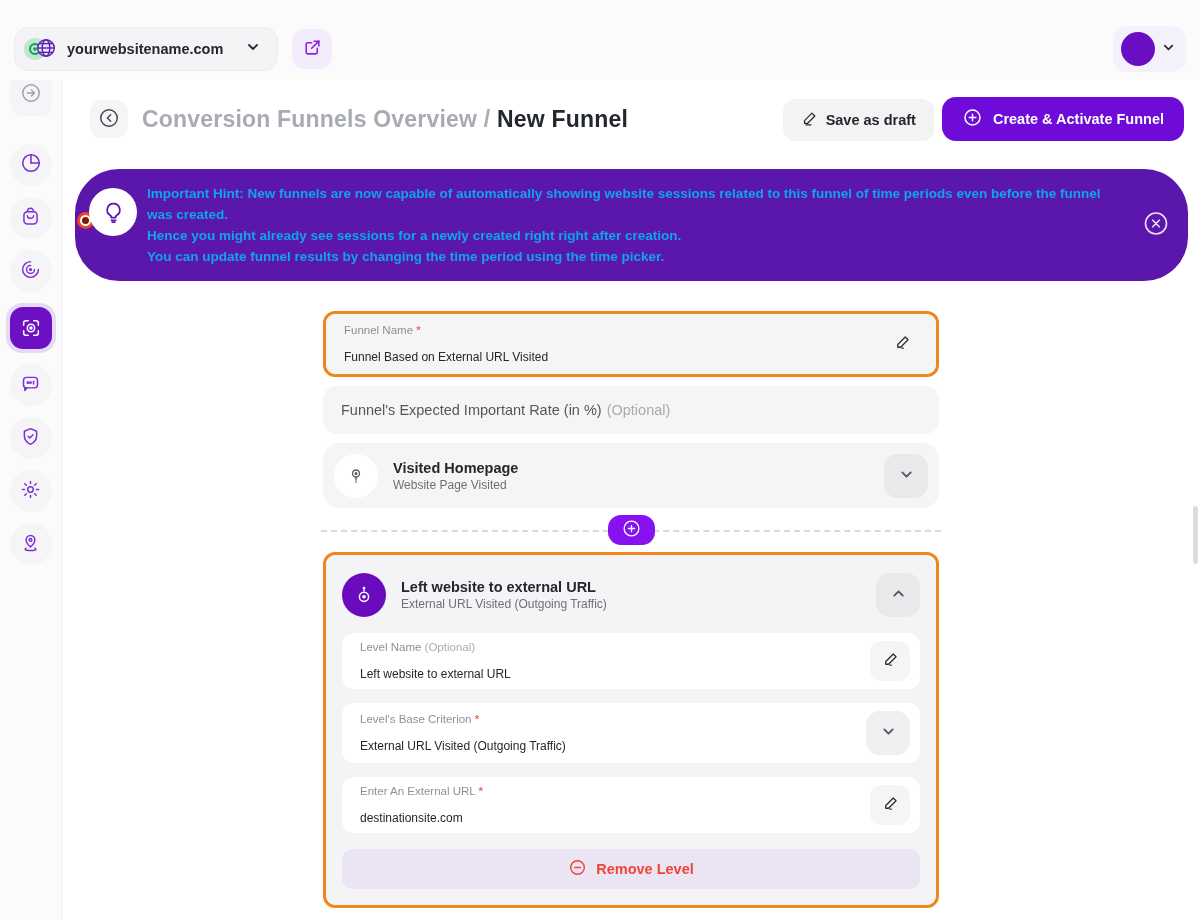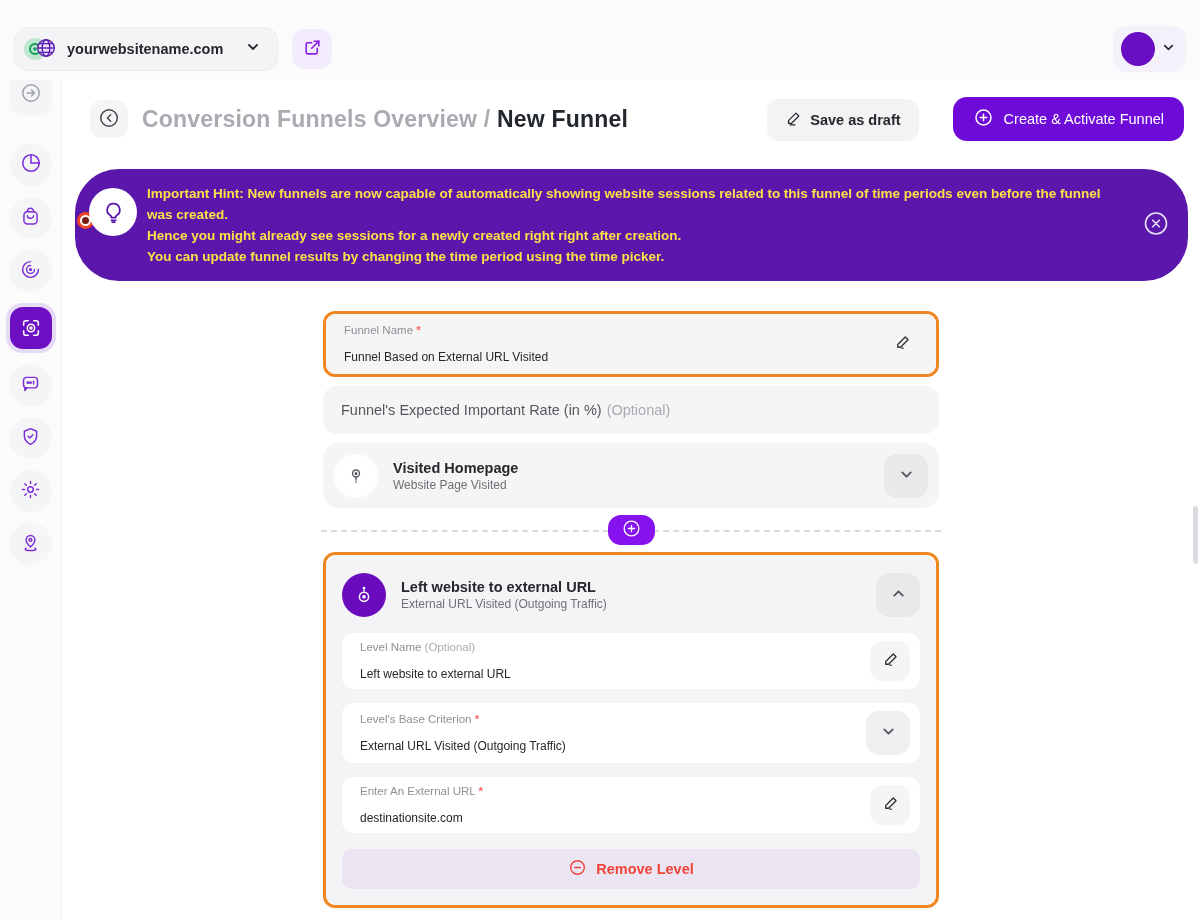--- a/index.html
+++ b/index.html
@@ -42,32 +42,32 @@
     display:flex; align-items:center; justify-content:center; cursor:pointer; flex:0 0 auto; }
   .crumbs { margin-left:14px; font-size:23px; font-weight:700; letter-spacing:.2px; }
   .crumb-parent { color:#a8abb1; }
   .crumb-sep { color:#a8abb1; }
   .crumb-current { color:#23272e; }
   .head-actions { margin-left:auto; display:flex; align-items:flex-end; gap:8px; }
   .btn-draft { display:flex; align-items:center; gap:8px; background:#f3f3f4; border:none;
     border-radius:12px; height:42px; padding:0 18px; font-size:14.5px; font-weight:600;
     color:#23272e; cursor:pointer; font-family:inherit; }
   .btn-create { display:flex; align-items:center; gap:10px; background:#6f0bd9; border:none;
-    border-radius:14px; height:44px; padding:0 20px; font-size:14.5px; font-weight:400;
-    color:#ffffff; cursor:pointer; font-family:inherit;margin-left:26px; }
+    border-radius:14px; height:44px; padding:0 20px; font-size:14.5px; font-weight:700;
+    color:#ffffff; cursor:pointer; font-family:inherit; }
 
   
   .banner { position:relative; margin:28px 12px 0 13px; background:#5b17ab; border-radius:44px;
     min-height:86px; display:flex; align-items:center; padding:14px 28px 14px 72px; }
   .banner-mark { position:absolute; left:2px; top:43px; width:17px; height:17px; border-radius:50%;
     border:3px solid #ef4323; background:#ffffff; display:flex; align-items:center; justify-content:center; }
   .banner-mark i { width:7px; height:7px; border-radius:50%; background:#7a1d0e; display:block; }
   .banner-bulb { position:absolute; left:14px; top:19px; width:48px; height:48px; border-radius:50%;
     background:#ffffff; display:flex; align-items:center; justify-content:center; }
-  .banner-text { color:#fde047; font-size:13.5px; font-weight:600; line-height:21px; padding-right:44px; }
+  .banner-text { color:#0ea5e9; font-size:13.5px; font-weight:600; line-height:21px; padding-right:44px; }
   .banner-close { position:absolute; right:18px; top:50%; transform:translateY(-50%);
     background:transparent; border:none; cursor:pointer; display:flex; }
 
   
   .form-col { width:616px; margin:30px auto 0; }
   .hl-orange { border:3px solid #ee8722; border-radius:12px; }
   .field { background:#f5f5f6; border-radius:10px; padding:9px 14px 9px 18px; display:flex;
     align-items:center; min-height:60px; }
   .field-texts { flex:1; min-width:0; }
   .f-label { font-size:11.5px; color:#8f9097; font-weight:400; }

